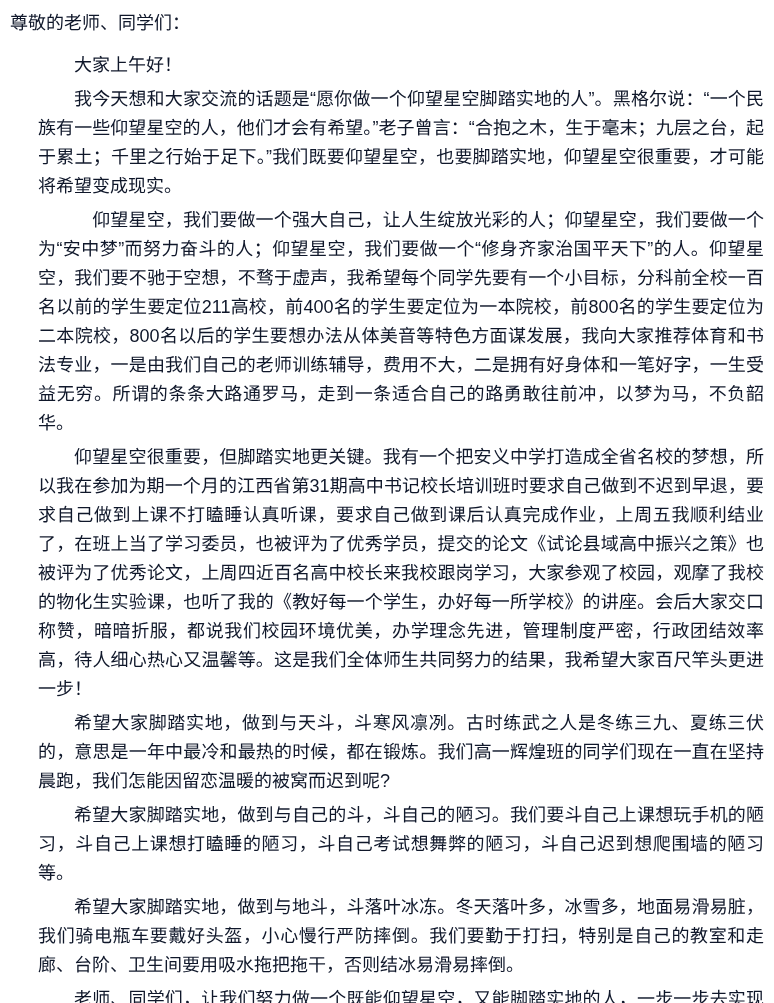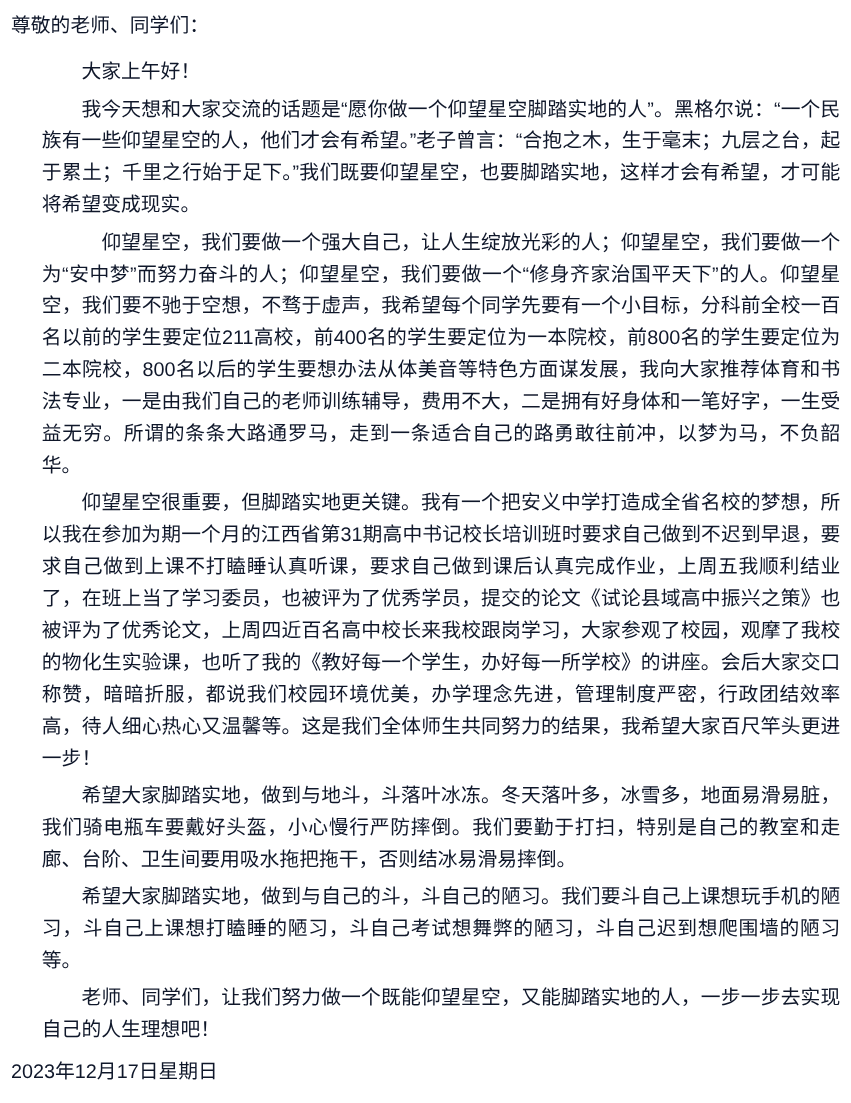--- a/index.html
+++ b/index.html
@@ -40,27 +40,28 @@
   }
 </style>
 </head>
 <body>
 
 <main class="page">
   <p class="salutation">尊敬的老师、同学们：</p>
 
   <p class="para">大家上午好！</p>
 
-  <p class="para">我今天想和大家交流的话题是“愿你做一个仰望星空脚踏实地的人”。黑格尔说：“一个民族有一些仰望星空的人，他们才会有希望。”老子曾言：“合抱之木，生于毫末；九层之台，起于累土；千里之行始于足下。”我们既要仰望星空，也要脚踏实地，这样才会有希望，才可能将希望变成现实。</p>
+  <p class="para">我今天想和大家交流的话题是“愿你做一个仰望星空脚踏实地的人”。黑格尔说：“一个民族有一些仰望星空的人，他们才会有希望。”老子曾言：“合抱之木，生于毫末；九层之台，起于累土；千里之行始于足下。”我们既要仰望星空，也要脚踏实地，仰望星空很重要，才可能将希望变成现实。</p>
 
   <p class="para">　仰望星空，我们要做一个强大自己，让人生绽放光彩的人；仰望星空，我们要做一个为“安中梦”而努力奋斗的人；仰望星空，我们要做一个“修身齐家治国平天下”的人。仰望星空，我们要不驰于空想，不骛于虚声，我希望每个同学先要有一个小目标，分科前全校一百名以前的学生要定位211高校，前400名的学生要定位为一本院校，前800名的学生要定位为二本院校，800名以后的学生要想办法从体美音等特色方面谋发展，我向大家推荐体育和书法专业，一是由我们自己的老师训练辅导，费用不大，二是拥有好身体和一笔好字，一生受益无穷。所谓的条条大路通罗马，走到一条适合自己的路勇敢往前冲，以梦为马，不负韶华。</p>
 
   <p class="para">仰望星空很重要，但脚踏实地更关键。我有一个把安义中学打造成全省名校的梦想，所以我在参加为期一个月的江西省第31期高中书记校长培训班时要求自己做到不迟到早退，要求自己做到上课不打瞌睡认真听课，要求自己做到课后认真完成作业，上周五我顺利结业了，在班上当了学习委员，也被评为了优秀学员，提交的论文《试论县域高中振兴之策》也被评为了优秀论文，上周四近百名高中校长来我校跟岗学习，大家参观了校园，观摩了我校的物化生实验课，也听了我的《教好每一个学生，办好每一所学校》的讲座。会后大家交口称赞，暗暗折服，都说我们校园环境优美，办学理念先进，管理制度严密，行政团结效率高，待人细心热心又温馨等。这是我们全体师生共同努力的结果，我希望大家百尺竿头更进一步！</p>
 
+  <p class="para">希望大家脚踏实地，做到与天斗，斗寒风凛冽。古时练武之人是冬练三九、夏练三伏的，意思是一年中最冷和最热的时候，都在锻炼。我们高一辉煌班的同学们现在一直在坚持晨跑，我们怎能因留恋温暖的被窝而迟到呢?</p>
+
+  <p class="para">希望大家脚踏实地，做到与自己的斗，斗自己的陋习。我们要斗自己上课想玩手机的陋习，斗自己上课想打瞌睡的陋习，斗自己考试想舞弊的陋习，斗自己迟到想爬围墙的陋习等。</p>
 
   <p class="para">希望大家脚踏实地，做到与地斗，斗落叶冰冻。冬天落叶多，冰雪多，地面易滑易脏，我们骑电瓶车要戴好头盔，小心慢行严防摔倒。我们要勤于打扫，特别是自己的教室和走廊、台阶、卫生间要用吸水拖把拖干，否则结冰易滑易摔倒。</p>
-
-  <p class="para">希望大家脚踏实地，做到与自己的斗，斗自己的陋习。我们要斗自己上课想玩手机的陋习，斗自己上课想打瞌睡的陋习，斗自己考试想舞弊的陋习，斗自己迟到想爬围墙的陋习等。</p>
 
   <p class="para">老师、同学们，让我们努力做一个既能仰望星空，又能脚踏实地的人，一步一步去实现自己的人生理想吧！</p>
 
   <p class="date-line">2023年12月17日星期日</p>
 </main>
 
 </body></html>

